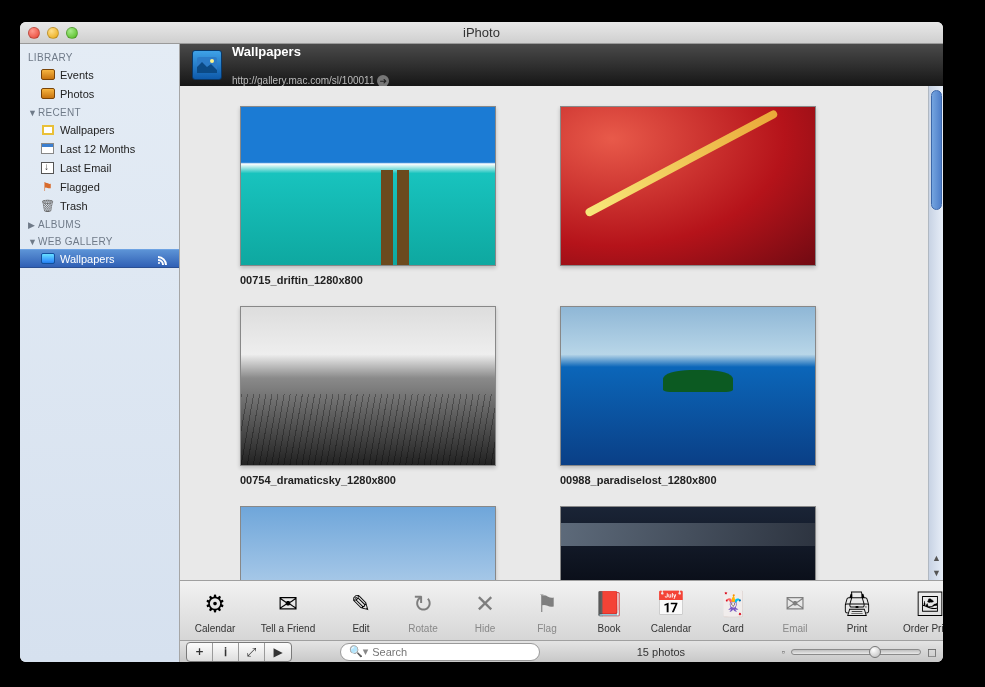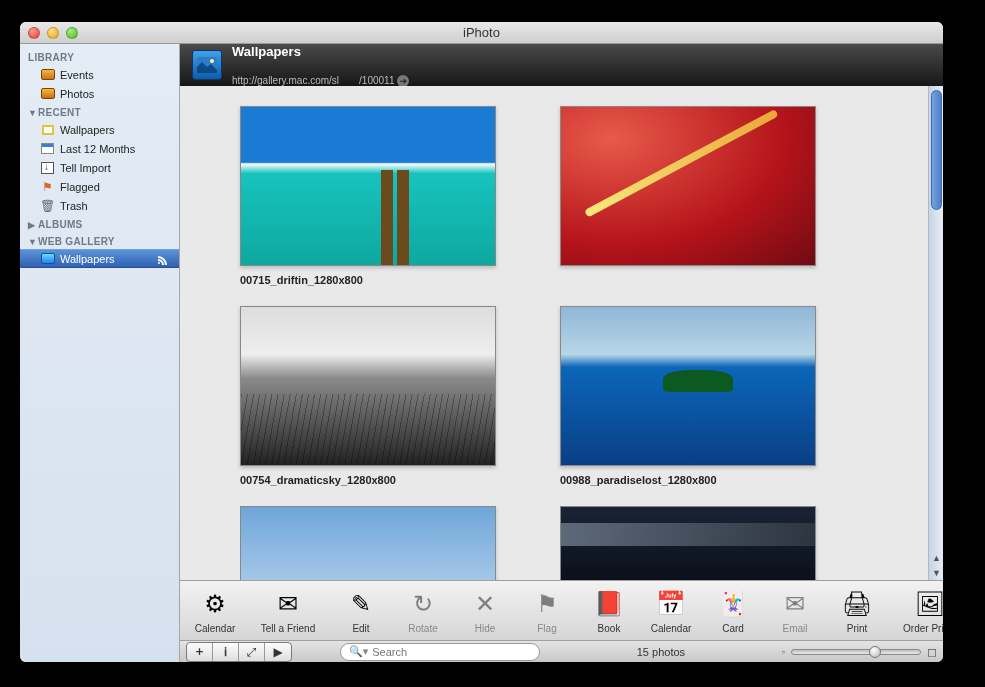--- a/index.html
+++ b/index.html
@@ -11,33 +11,33 @@
 .traffic { display: flex; gap: 7px; margin-left: 8px; }
 .tl-btn { width: 12px; height: 12px; border-radius: 50%; border: 1px solid rgba(0,0,0,0.2); }
 .tl-close { background: radial-gradient(circle at 35% 30%, #ff9a8e, #e64030); }
 .tl-min { background: radial-gradient(circle at 35% 30%, #ffdf8a, #e8a60d); }
 .tl-max { background: radial-gradient(circle at 35% 30%, #a7eb8a, #4eb81b); }
 .title { position: absolute; left: 0; right: 0; text-align: center; font-size: 13px; color: #333; pointer-events: none; }
 
 .body { flex: 1; display: flex; min-height: 0; }
 
 .sidebar { width: 160px; background: linear-gradient(#e4ecf5,#d6e1ef); border-right: 1px solid #a6a6a6; overflow-y: auto; padding-top: 4px; }
-.side-header { font-size: 10px; font-weight: bold; color: #6f7a88; padding: 4px 8px 2px 8px; letter-spacing: 0.3px; display: flex; align-items: center; gap: 2px; }
+.side-header { font-size: 10px; font-weight: normal; color: #6f7a88; padding: 4px 8px 2px 8px; letter-spacing: 0.3px; display: flex; align-items: center; gap: 2px; }
 .side-item { display: flex; align-items: center; gap: 5px; padding: 2px 8px 2px 20px; font-size: 11px; color: #222; cursor: default; height: 19px; }
 .side-item.selected { background: linear-gradient(#5c93d6,#3060b5); color: #fff; border-top: 1px solid #6da2e3; border-bottom: 1px solid #2a4f93; }
 .side-item.selected .icon { filter: brightness(1.4); }
 .rss-badge { margin-left: auto; width: 14px; height: 10px; color: #fff; font-size: 9px; }
 .disclosure { color: #6f7a88; font-size: 9px; display: inline-block; width: 8px; }
 
 .main { flex: 1; display: flex; flex-direction: column; min-width: 0; }
 .header-bar { height: 42px; background: linear-gradient(#4a4a4a,#161616); color: #fff; display: flex; align-items: center; padding: 0 12px; gap: 10px; }
 .header-icon { width: 30px; height: 30px; background: linear-gradient(#3fa2e8,#0e5aab); border-radius: 3px; border: 1px solid #0a3868; display: flex; align-items: center; justify-content: center; }
 .header-text { display: flex; flex-direction: column; }
 .header-title { font-size: 13px; font-weight: bold; }
-.header-sub { font-size: 10px; color: #bcbcbc; display: flex; align-items: center; gap: 20px; margin-top: 16px; }
+.header-sub { font-size: 10px; color: #bcbcbc; display: flex; align-items: center; gap: 0; margin-top: 16px; }
 .arrow-circle { width: 12px; height: 12px; border-radius: 50%; background: #777; display: inline-flex; align-items: center; justify-content: center; color: #222; font-size: 9px; }
 
 .content { flex: 1; background: #e9e9e9; overflow: hidden; position: relative; display: flex; }
 .grid { flex: 1; overflow-y: auto; padding: 20px 60px; display: grid; grid-template-columns: repeat(2, 260px); gap: 20px 60px; align-content: start; justify-content: start; }
 .thumb-box { display: flex; flex-direction: column; gap: 8px; }
 .thumb { width: 256px; height: 160px; border: 1px solid #888; background: #aaa; box-shadow: 0 2px 4px rgba(0,0,0,0.2); overflow: hidden; position: relative; }
 .thumb-label { font-size: 11px; font-weight: bold; color: #222; }
 .scroll-track { width: 15px; background: linear-gradient(90deg,#c8d3e4,#e7eef8); border-left: 1px solid #b0b8c2; position: relative; }
 .scroll-thumb { position: absolute; top: 4px; left: 2px; width: 11px; height: 120px; background: linear-gradient(90deg,#74a4df,#4e7ec9); border-radius: 6px; border: 1px solid #3d68aa; }
 .scroll-arrow { position: absolute; left: 0; width: 15px; height: 15px; display:flex; align-items:center; justify-content:center; color:#555; font-size:9px; background: linear-gradient(90deg,#c8d3e4,#e7eef8); }
@@ -131,21 +131,21 @@
       <div class="side-item">
         <span class="icon">
             <span class="cal-ic"></span>
           </span>
         <span>Last 12 Months</span>
       </div>
       <div class="side-item">
         <span class="icon">
             <span class="imp-ic"></span>
           </span>
-        <span>Tell Import</span>
+        <span>Last Email</span>
       </div>
       <div class="side-item">
         <span class="icon flag-ic">⚑</span>
         <span>Flagged</span>
       </div>
       <div class="side-item">
         <span class="icon trash-ic">🗑</span>
         <span>Trash</span>
       </div>
 

